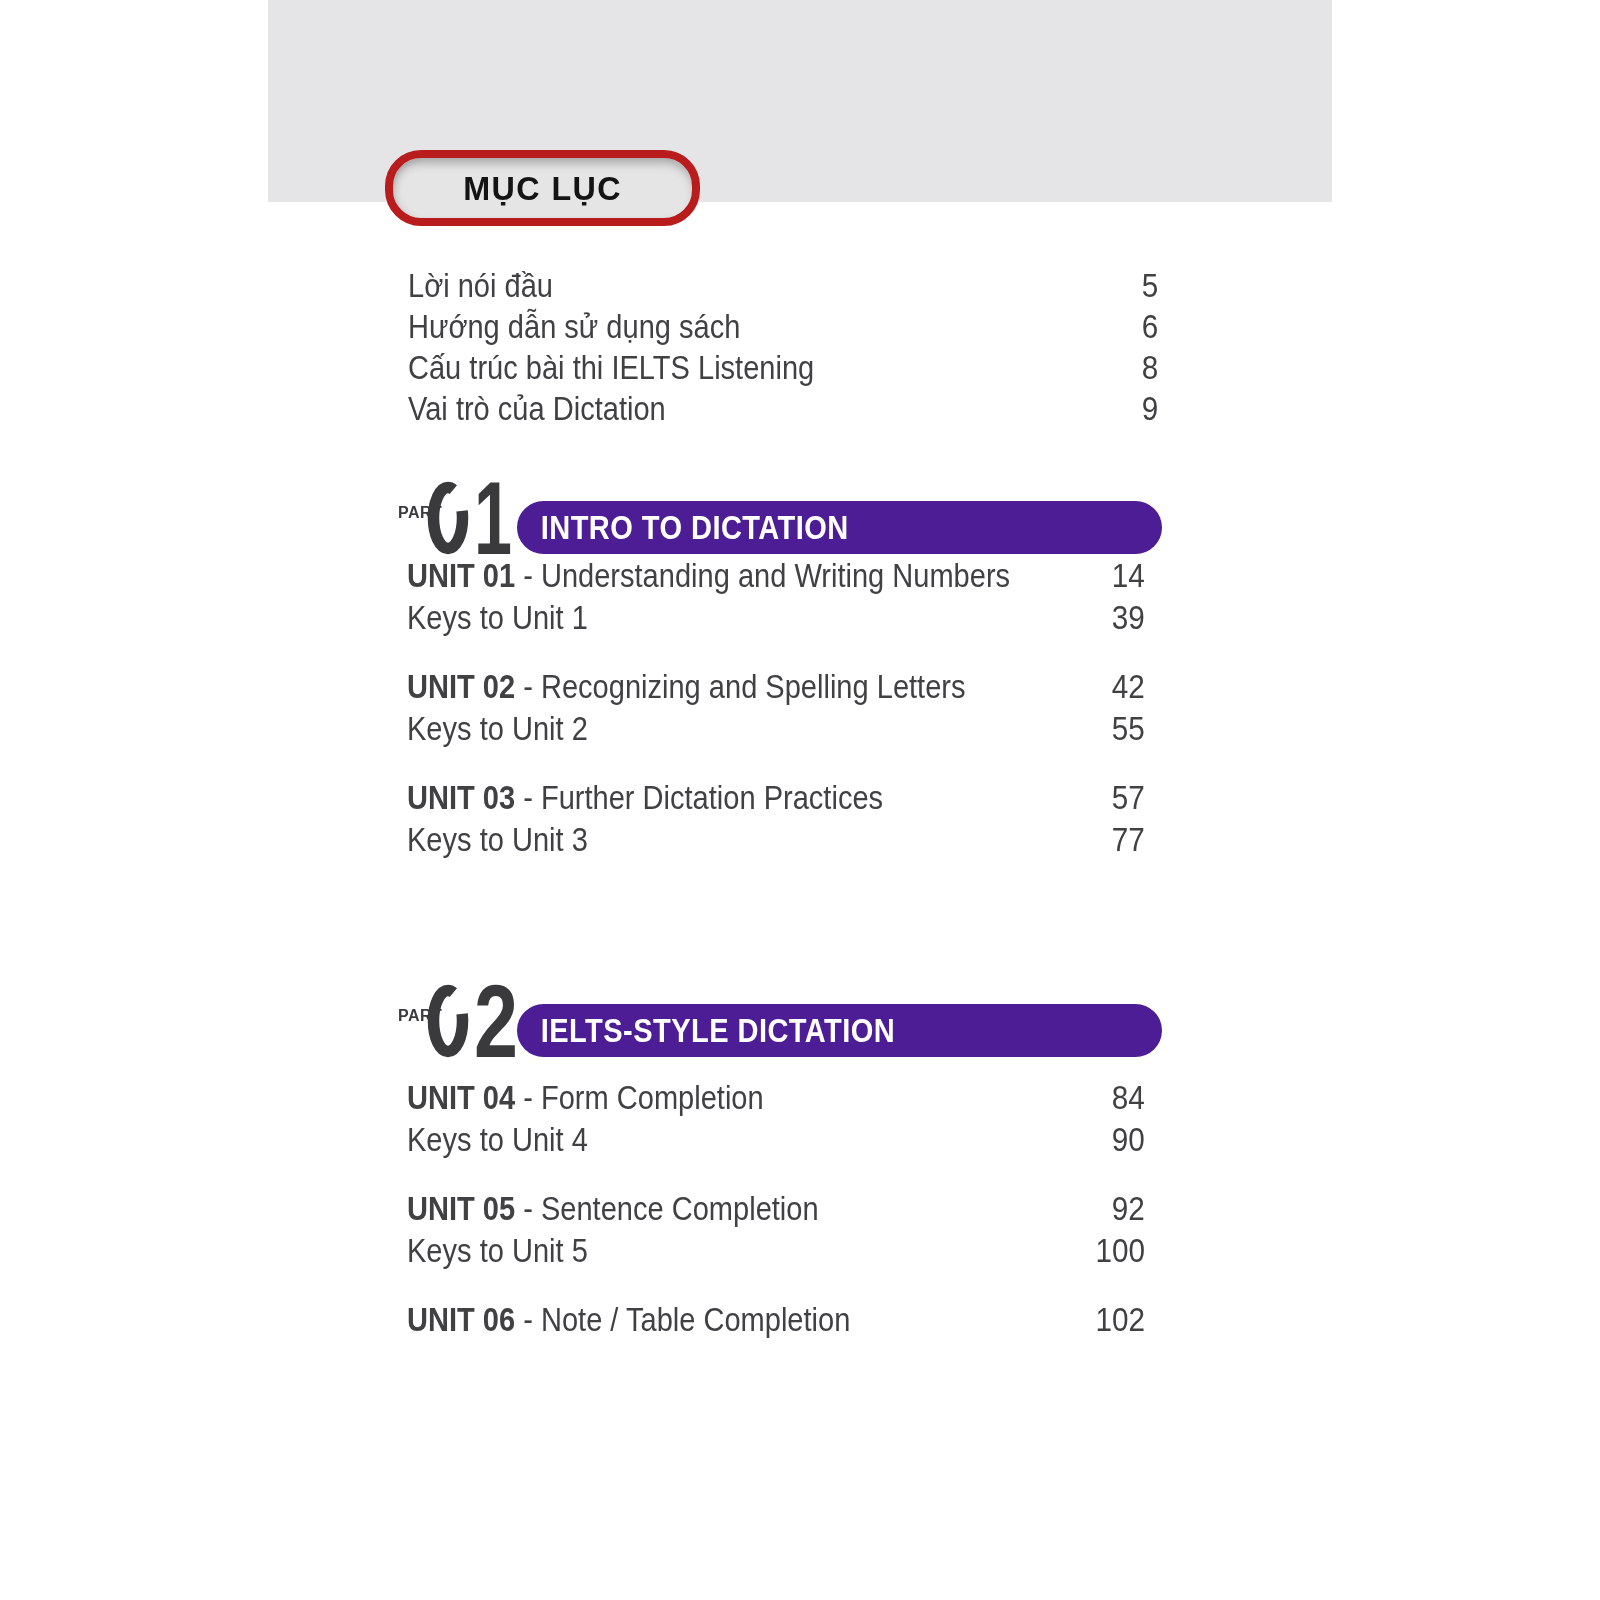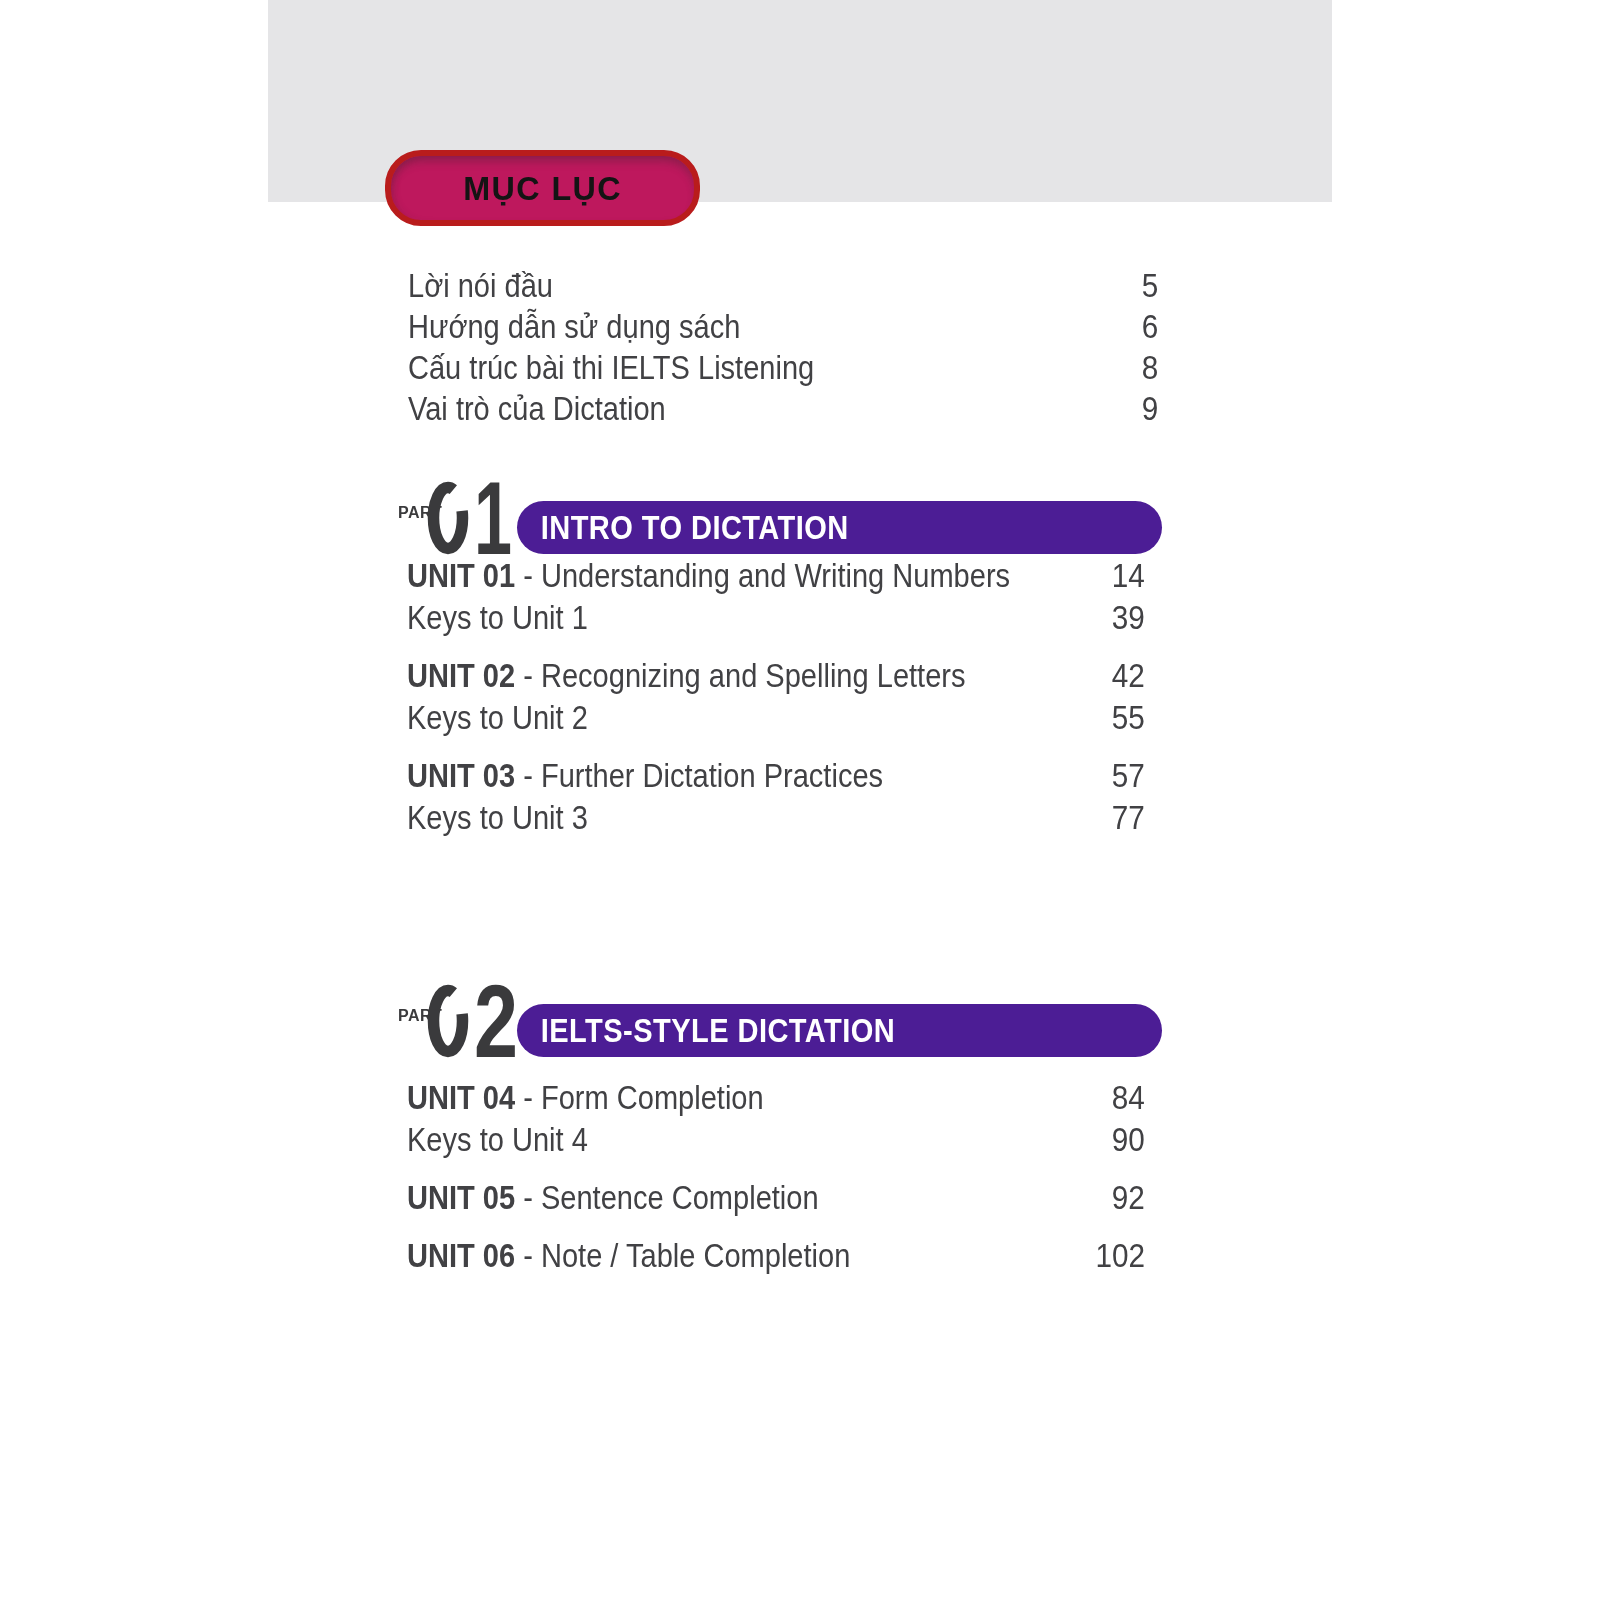--- a/index.html
+++ b/index.html
@@ -1,33 +1,33 @@
 <!DOCTYPE html>
 <html><head>
 <meta charset="utf-8">
 <style>
   *{margin:0;padding:0;box-sizing:border-box}
   html,body{width:1600px;height:1600px;background:#ffffff;
     font-family:"Liberation Sans","DejaVu Sans",sans-serif;position:relative;overflow:hidden}
 
   .band{position:absolute;left:268px;top:0;width:1064px;height:202px;background:#e5e5e7}
 
-  .badge{position:absolute;left:385px;top:150px;width:315px;height:76px;background:#be185d;
-    border:6px solid #b91c1c;border-radius:36px;display:flex;align-items:center;justify-content:center;
+  .badge{position:absolute;left:385px;top:150px;width:315px;height:76px;background:#e5e5e5;
+    border:8px solid #b91c1c;border-radius:36px;display:flex;align-items:center;justify-content:center;
     box-shadow:inset 0 8px 10px -3px rgba(40,40,40,.32), inset 6px 0 8px -5px rgba(40,40,40,.18)}
   .badge-label{font-size:34px;font-weight:bold;letter-spacing:1.5px;color:#141414;transform:scaleX(.95)}
 
   .list{position:absolute}
   .row{display:flex;justify-content:space-between;align-items:baseline;font-size:33px;color:#414144}
   .intro .row{height:41px}
   .units .row{height:42px}
   .row .lbl{display:inline-block;transform-origin:left center;transform:scaleX(.88);white-space:nowrap}
   .row .lbl b{font-weight:bold}
   .row .pg{display:inline-block;transform-origin:right center;transform:scaleX(.9)}
-  .gap{margin-top:16px}
+  .gap{margin-top:27px}
 
   .intro{left:408px;top:267px;width:750px}
   .units{left:407px;width:738px}
   .units-1{top:557px}
   .units-2{top:1079px}
 
   .part{position:absolute;left:390px;width:775px;height:86px}
   .part-1{top:476px}
   .part-2{top:979px}
   .kicker{position:absolute;left:8px;top:28px;font-size:16px;font-weight:bold;letter-spacing:.5px;color:#3b3b3d}
@@ -120,17 +120,21 @@
     <span class="pg">84</span>
   </div>
   <div class="row">
     <span class="lbl"><b></b><span>Keys to Unit 4</span></span>
     <span class="pg">90</span>
   </div>
   <div class="row gap">
     <span class="lbl"><b>UNIT 05</b><span> - Sentence Completion</span></span>
     <span class="pg">92</span>
   </div>
+  <div class="row">
+    <span class="lbl"><b></b><span>Keys to Unit 5</span></span>
+    <span class="pg">100</span>
+  </div>
   <div class="row gap">
     <span class="lbl"><b>UNIT 06</b><span> - Note / Table Completion</span></span>
     <span class="pg">102</span>
   </div>
 </div>
 
 </body></html>

